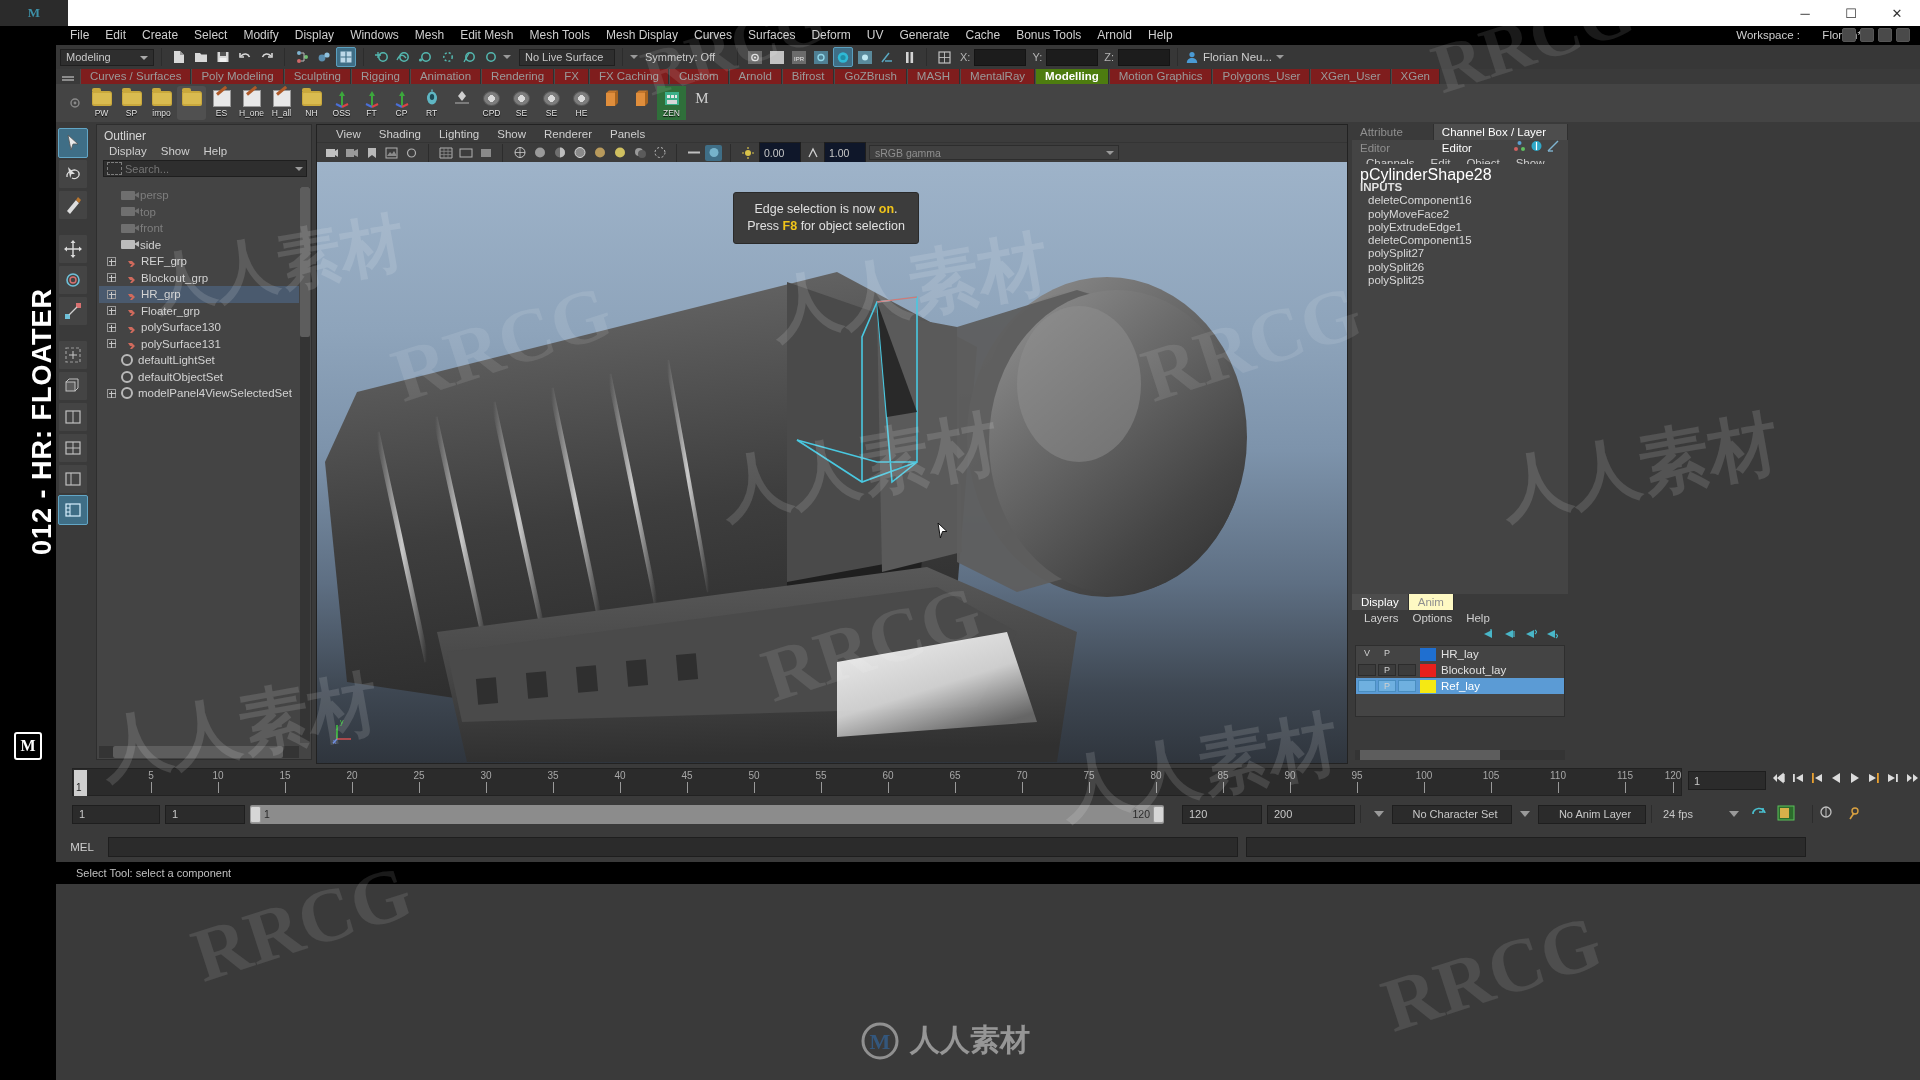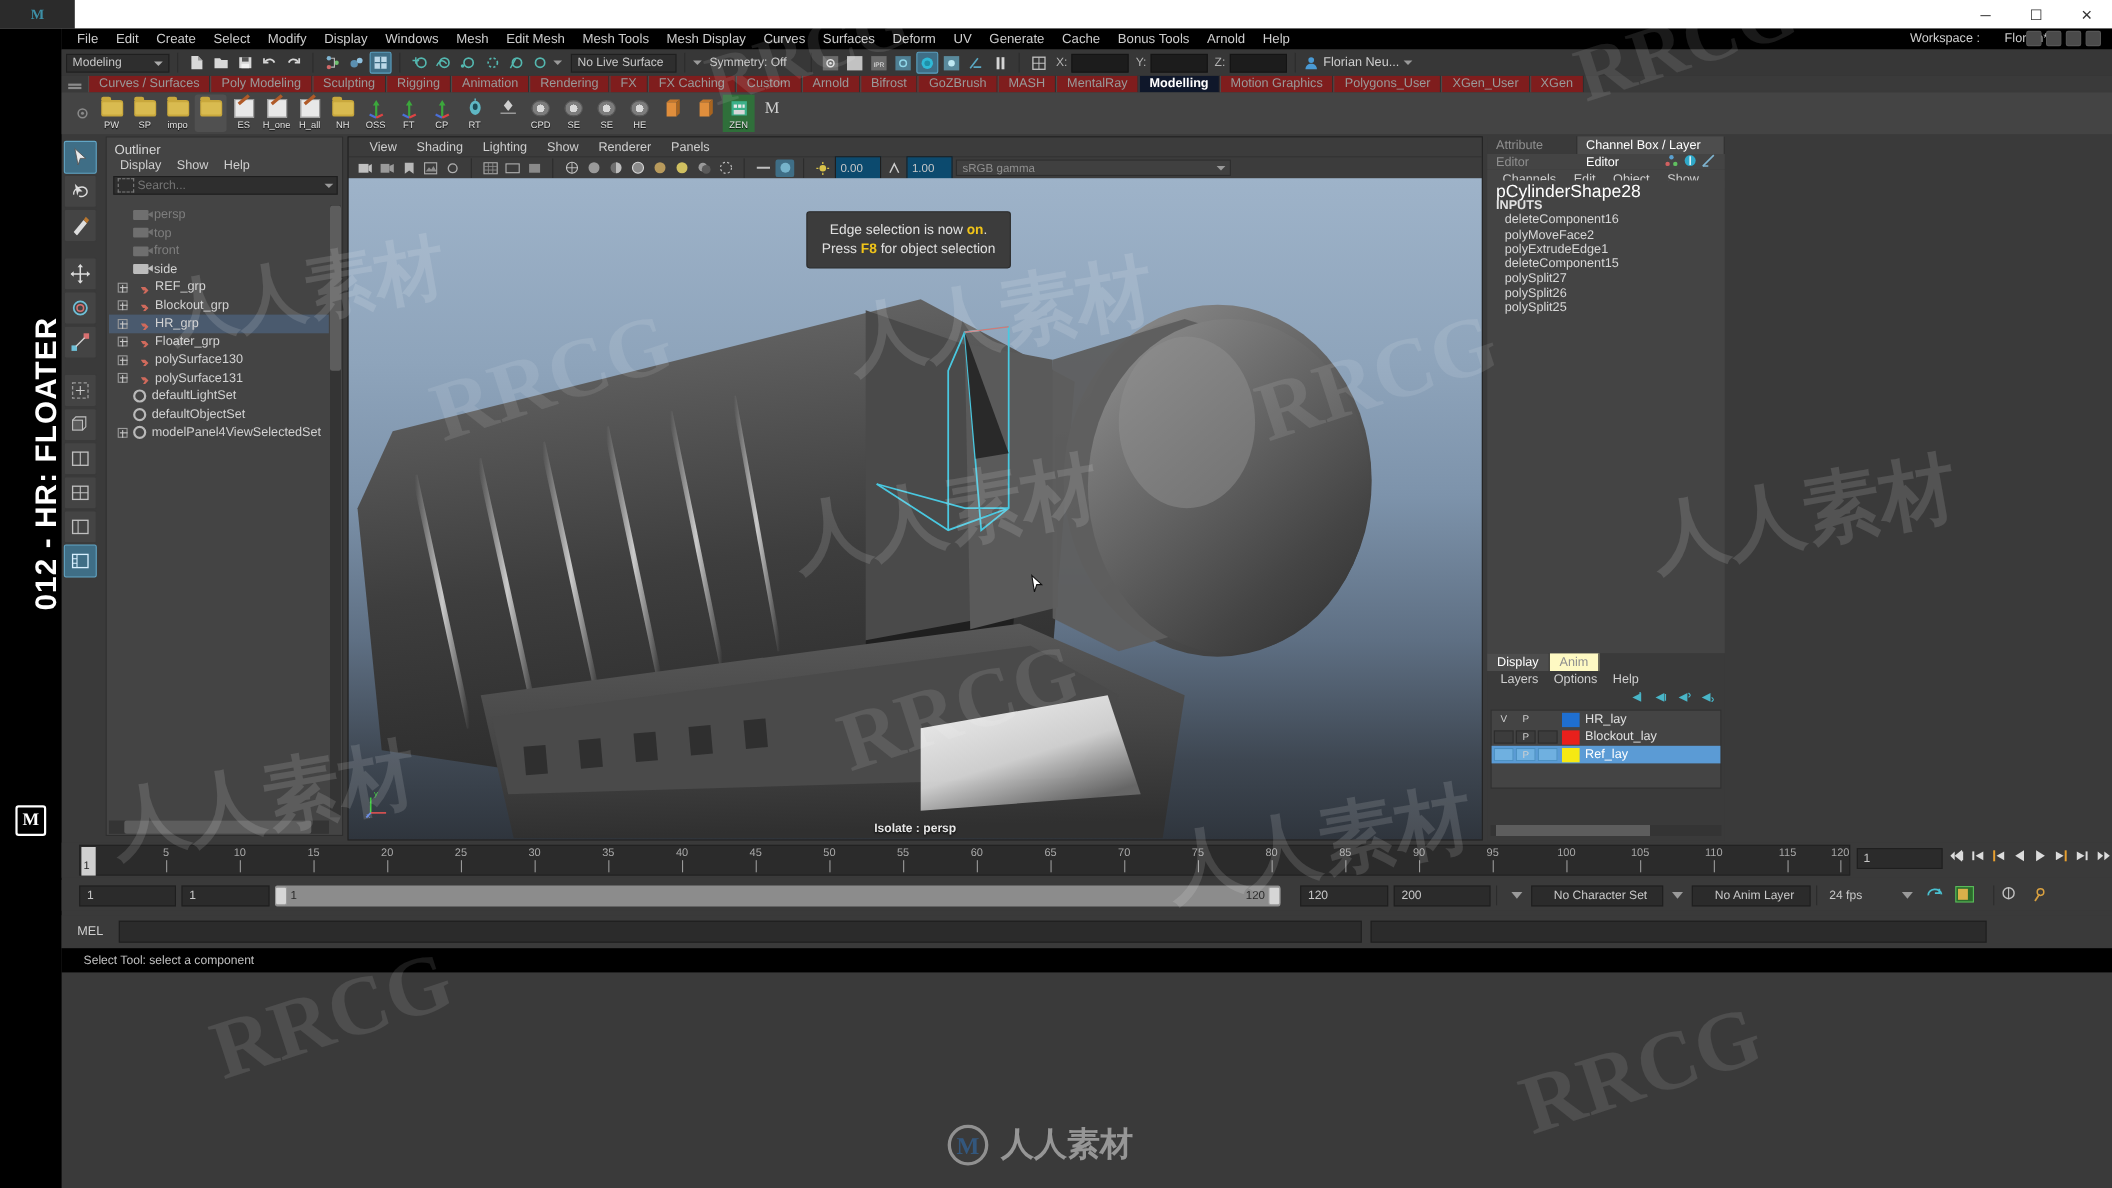--- a/index.html
+++ b/index.html
@@ -86,21 +86,21 @@
     position:absolute; left:56px; top:69px; width:1864px; height:15px;
     background:#3a3a3a; display:flex; align-items:flex-end;
   }
   .shelfgrip { width:24px; height:15px; display:flex;align-items:center;justify-content:center;}
   .shelfgrip i{display:block;width:12px;height:2px;background:#8c8c8c;box-shadow:0 3px 0 #8c8c8c;}
   .stab {
     height:15px; line-height:15px; padding:0 9px; font-size:11.5px; color:#9a9a9a;
     border-left:1px solid #4a4a4a; border-right:1px solid #2f2f2f; background:#7f1d1d;
     white-space:nowrap; cursor:default;
   }
-  .stab.active { background:#0f172a; color:#ffffff; font-weight:bold; }
+  .stab.active { background:#4d7c0f; color:#ffffff; font-weight:bold; }
 
   
   .shelfrow {
     position:absolute; left:56px; top:84px; width:1864px; height:38px;
     background:#444444; display:flex; align-items:center; padding-left:8px; gap:1px;
   }
   .shelf-left-btn{ width:22px;height:24px;display:flex;align-items:center;justify-content:center;}
   .sbtn {
     width: 29px; height: 34px; position:relative; display:flex; flex-direction:column;
     align-items:center; justify-content:flex-start; padding-top:1px;
@@ -152,21 +152,21 @@
   .ol-hscroll{ position:absolute; left:2px; right:12px; bottom:1px; height:12px; background:#343434;}
   .ol-hscroll .thumb{ height:12px; width:170px; background:#5d5d5d; border-radius:2px; margin-left:14px;}
 
   
   .viewport { position:absolute; left:316px; top:124px; width:1032px; height:640px; background:#2b2b2b; border:1px solid #222;}
   .vp-menu { height:17px; background:#3c3c3c; display:flex; align-items:center; padding-left:10px; }
   .vp-menu span{ padding:0 9px; font-size:11.5px; color:#cfcfcf;}
   .vp-tools { height:20px; background:#3c3c3c; display:flex; align-items:center; padding-left:6px; gap:3px; border-top:1px solid #343434;}
   .vt { width:17px;height:16px; display:flex;align-items:center;justify-content:center;}
   .vt.on{ background:#3f6e86; border-radius:2px;}
-  .vt-num{ width:42px;height:22px;background:#0c4a6e;border:1px solid #1e1e1e;font-size:10.5px;color:#c8c8c8;display:flex;align-items:center;padding-left:4px;}
+  .vt-num{ width:42px;height:22px;background:#0f172a;border:1px solid #1e1e1e;font-size:10.5px;color:#c8c8c8;display:flex;align-items:center;padding-left:4px;}
   .vt-gamma{ width:250px;height:15px;background:#404040;border:1px solid #2d2d2d;font-size:10.5px;color:#8e8e8e;display:flex;align-items:center;padding-left:5px;position:relative;}
   .vt-gamma:after{content:'';position:absolute;right:4px;top:5px;border-left:4px solid transparent;border-right:4px solid transparent;border-top:4px solid #9a9a9a;}
   .vp-canvas { position:absolute; left:0; top:37px; width:1030px; height:601px;
      background: linear-gradient(to bottom, #9eb3c9 0%, #8ea4bb 28%, #7d93ab 48%, #5e6f83 70%, #3e4752 88%, #2f353d 100%);
      overflow:hidden;
   }
   .tooltip-box{
     position:absolute; left:416px; top:30px; width:186px; padding:8px 10px;
     background:#3c3c3c; border:1px solid #2a2a2a; border-radius:3px; text-align:center;
     font-size:12.5px; color:#e0e0e0; line-height:17px; z-index:8;
@@ -1056,21 +1056,20 @@
           <text x="2" y="27" font-size="7" fill="#5b7fe0" font-family="Liberation Sans">x</text>
         </svg>
       </div>
 
       <div class="cursor-arrow">
         <svg width="12" height="18" viewBox="0 0 12 18">
             <path d="M1 1l9 8.5H5.5L3.4 16z" fill="#ffffff" stroke="#111" stroke-width="1"></path>
           </svg>
       </div>
 
-      <div class="vp-label">Isolate : persp</div>
     </div>
   </div>
 
   <div class="rightpanel">
     <div class="rp-tabs">
       <span class="rp-tab">Attribute Editor</span>
       <span class="rp-tab active">Channel Box / Layer Editor</span>
     </div>
     <div class="rp-iconrow">
       <span><svg width="13" height="12" viewBox="0 0 13 12">

